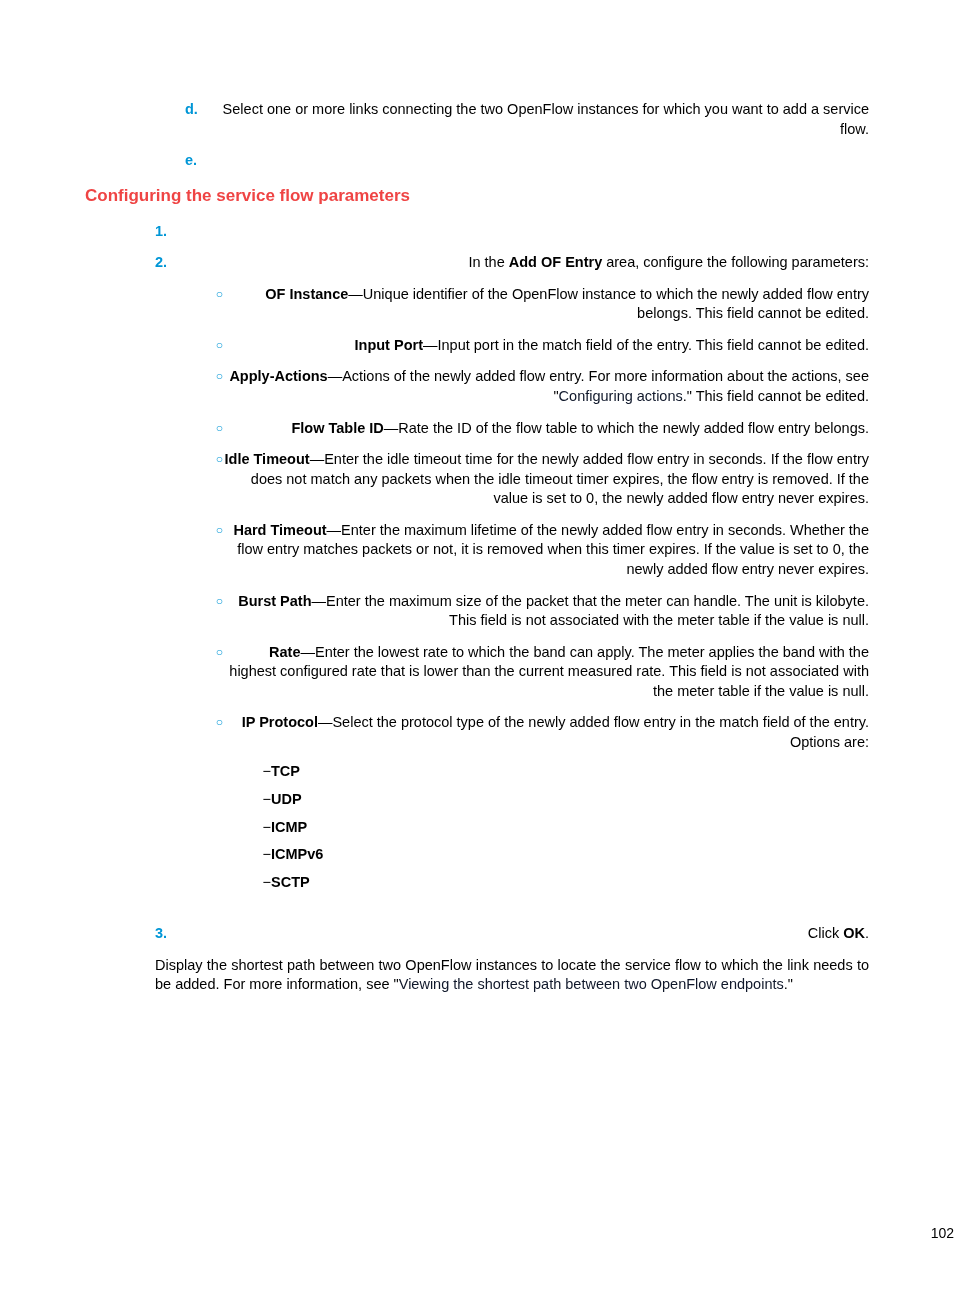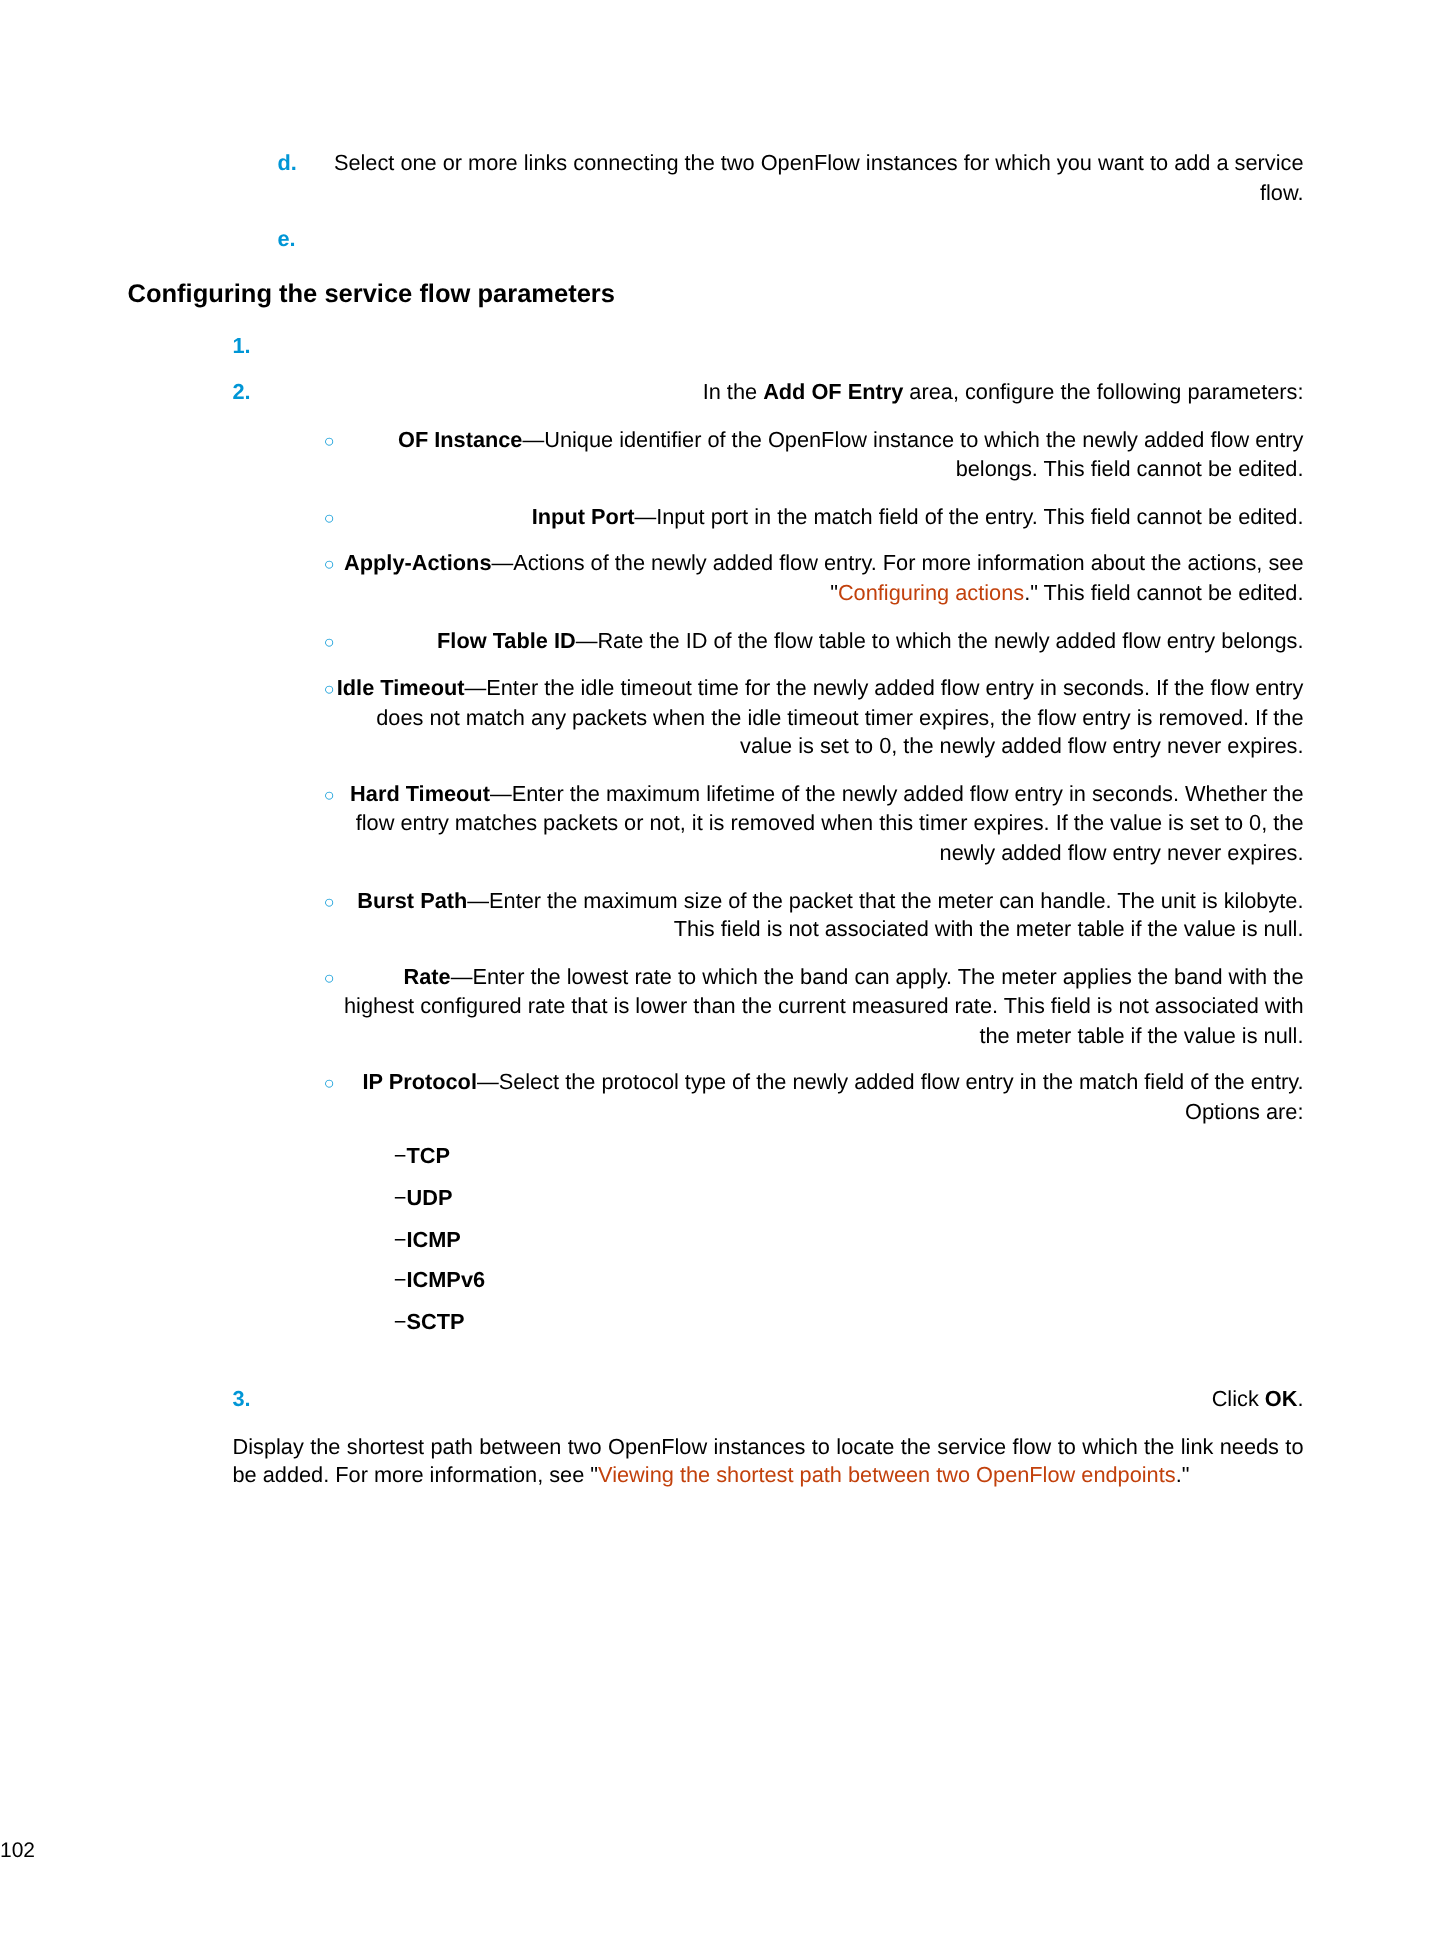--- a/index.html
+++ b/index.html
@@ -13,21 +13,21 @@
     position: relative;
     box-sizing: border-box;
   }
   .page {
     padding: 100px 85px 60px 85px;
     box-sizing: border-box;
     font-size: 14.5px;
     line-height: 1.35;
   }
   .h2 {
-    color: #000000;
+    color: #ef4444;
     font-size: 17px;
     font-weight: bold;
     margin: 14px 0 14px 0;
   }
   .ol-alpha, .ol-num {
     list-style: none;
     padding: 0;
     margin: 0;
   }
   .ol-alpha > li {
@@ -84,33 +84,33 @@
     padding-left: 24px;
   }
   .marker-dash {
     min-width: 24px;
     flex-shrink: 0;
   }
   .bold {
     font-weight: bold;
   }
   .link {
-    color: #c2410c;
+    color: #0f172a;
   }
   .para {
     padding-left: 70px;
     margin-top: 0;
     text-align: justify;
   }
   .page-number {
     position: absolute;
     bottom: 55px;
     left: 0;
     width: 100%;
-    text-align: left;
+    text-align: right;
     font-size: 14px;
   }
 </style>
 </head>
 <body>
 
 <div class="page">
 
   <ol class="ol-alpha">
     <li>

